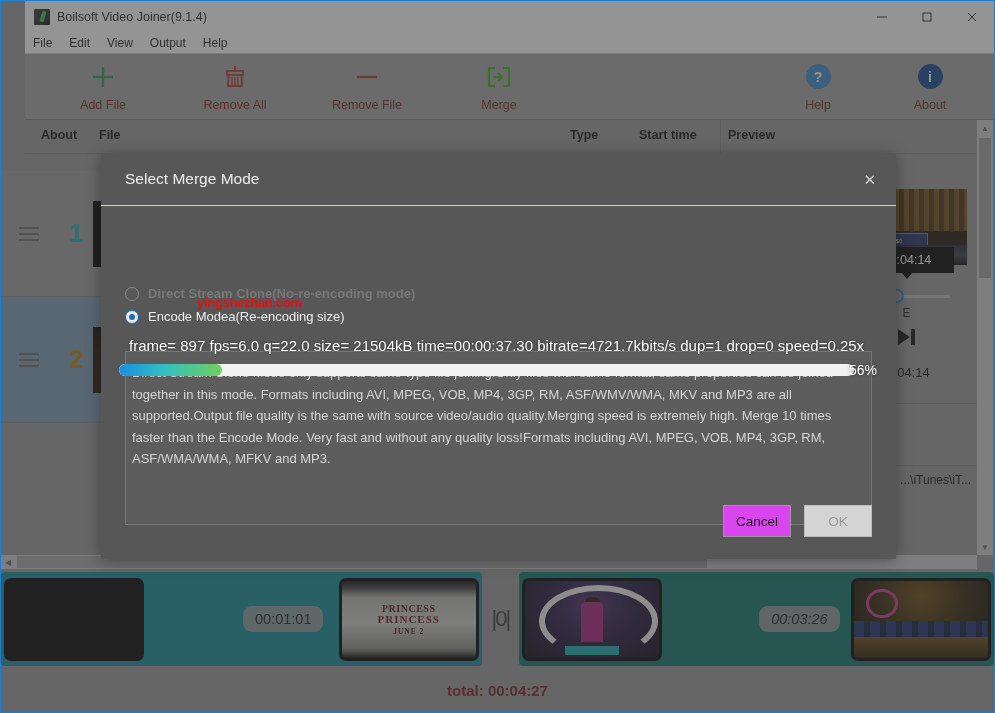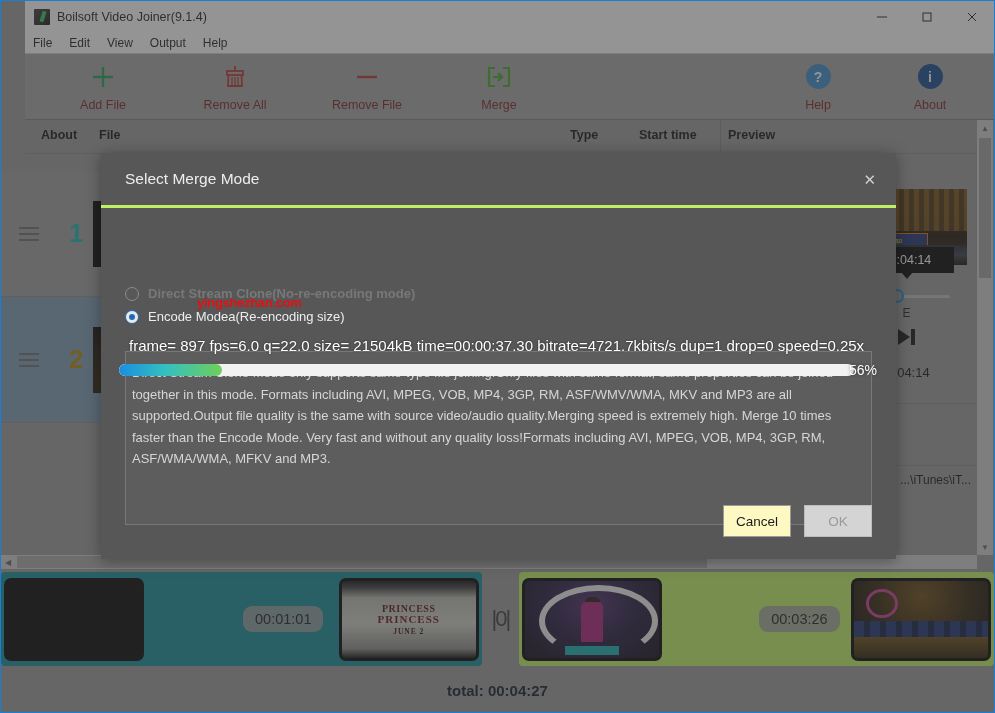--- a/index.html
+++ b/index.html
@@ -104,29 +104,29 @@
   .hscroll{position:absolute;left:0;right:17px;bottom:143px;height:14px;background:#cfcfcf;}
   .hscroll .arrl{position:absolute;left:0;top:0;width:14px;height:14px;display:flex;
         align-items:center;justify-content:center;color:#666;font-size:8px;}
   .hscroll .thumbh{position:absolute;left:16px;top:1px;width:690px;height:12px;background:#a8a8a8;}
 
   
   .timeline{position:absolute;left:0;right:0;bottom:43px;height:100px;background:#9a9a9a;
             display:flex;align-items:center;}
   .clip{height:94px;display:flex;align-items:center;position:relative;border-radius:4px;}
   .clip.teal{background:#128c99;}
-  .clip.gold{background:#bef264;}
+  .clip.gold{background:#0f766e;font-style:italic;}
   .clipimg{height:83px;border-radius:7px;border:3px solid #000;box-sizing:border-box;overflow:hidden;position:relative;}
   .badge{position:absolute;left:50%;top:50%;transform:translate(-50%,-50%);
          background:rgba(160,160,160,.85);color:#1b1b1b;font-size:14.5px;padding:5px 12px;
          border-radius:9px;white-space:nowrap;}
   .divider{width:38px;display:flex;align-items:center;justify-content:center;
            font-size:22px;color:#3a3a3a;letter-spacing:-2px;}
   .total{position:absolute;left:0;right:0;bottom:0;height:43px;display:flex;
-         align-items:center;justify-content:center;font-size:15px;font-weight:bold;color:#0f172a;}
+         align-items:center;justify-content:center;font-size:15px;font-weight:bold;color:#7f1d1d;}
 
   
   .ca-black{background:#000;}
   .ca-princess{background:linear-gradient(180deg,#111 0%,#3a3a3a 8%,#b9b9b3 22%,#cfcfc9 55%,#8d8d88 88%,#111 100%);
        display:flex;flex-direction:column;align-items:center;justify-content:center;}
   .ca-princess .l1{font-family:"Liberation Serif",serif;font-size:10px;font-weight:bold;color:#5a0f16;letter-spacing:.5px;}
   .ca-princess .l2{font-family:"Liberation Serif",serif;font-size:11px;font-weight:bold;color:#6b1018;letter-spacing:1px;line-height:1;}
   .ca-princess .l3{font-family:"Liberation Serif",serif;font-size:7.5px;font-weight:bold;color:#3a0a10;letter-spacing:1px;margin-top:2px;}
   .ca-stage{background:radial-gradient(ellipse at 50% 30%,#4b2d6b 0%,#241840 45%,#0c0818 100%);position:relative;}
   .ca-stage .arc{position:absolute;left:10%;top:6%;width:80%;height:78%;border:6px solid #f0f0f0;
@@ -138,38 +138,38 @@
   .ca-studio .ring{position:absolute;left:9%;top:11%;width:19%;height:30%;border:3px solid #c83a9a;border-radius:50%;}
   .ca-studio .desks{position:absolute;left:0;right:0;bottom:26%;height:22%;
         background:repeating-linear-gradient(90deg,#1b2f6e 0 10px,#0e1940 10px 16px);}
   .ca-studio .floor{position:absolute;left:0;right:0;bottom:0;height:26%;
         background:linear-gradient(180deg,#6b4a10 0%,#2a1d06 100%);}
 
   
   .scrim{position:absolute;left:0;top:0;right:0;bottom:0;background:rgba(60,60,60,0.55);}
   .modal{position:absolute;left:100px;top:152px;width:795px;height:406px;background:#575757;
          box-shadow:0 2px 14px rgba(0,0,0,.35);}
-  .mhead{height:52px;position:relative;border-bottom:3px solid #bef264;}
+  .mhead{height:52px;position:relative;border-bottom:1px solid #bef264;}
   .mtitle{position:absolute;left:24px;top:17px;font-size:15.5px;color:#ededed;}
   .mclose{position:absolute;right:20px;top:18px;font-size:15px;color:#cfcfcf;}
   .mbody{position:absolute;left:0;right:0;top:52px;bottom:0;}
   .radiorow{position:absolute;left:24px;font-size:13px;display:flex;align-items:center;}
   .radio{width:14px;height:14px;border-radius:50%;border:1px solid #8d8d8d;box-sizing:border-box;
          margin-right:9px;position:relative;}
   .radio.on{border-color:#1f6bb5;background:#e9e9e9;}
   .radio.on:after{content:"";position:absolute;left:3px;top:3px;width:6px;height:6px;border-radius:50%;background:#1f6bb5;}
   .r-disabled{color:#787878;font-weight:bold;}
   .r-enabled{color:#ededed;}
   .descbox{position:absolute;left:24px;right:24px;top:146px;height:174px;
            border:1px solid #787878;background:#5d5d5d;box-sizing:border-box;padding:10px 6px 0 6px;}
   .descbox p{margin:0 0 15px 0;font-size:13px;line-height:21.5px;color:#d6d6d6;}
   .mfoot{position:absolute;right:24px;bottom:22px;display:flex;gap:13px;}
   .btn{width:68px;height:32px;display:flex;align-items:center;justify-content:center;
        font-size:13.5px;border:1px solid #9a9a9a;box-sizing:border-box;}
-  .btn.cancel{background:#fef9c3;color:#1b1b1b;}
+  .btn.cancel{background:#d946ef;color:#1b1b1b;}
   .btn.ok{background:#d4d4d4;color:#9a9a9a;border-color:#bdbdbd;}
 
   
   .watermark{position:absolute;left:196px;top:294px;font-size:13px;font-weight:bold;
              color:#e21212;letter-spacing:-.3px;}
   .ffline{position:absolute;left:128px;top:336px;width:740px;font-size:15px;color:#fff;
           white-space:nowrap;text-shadow:0 0 2px rgba(0,0,0,.6);}
   .progwrap{position:absolute;left:118px;top:363px;width:735px;height:12px;
             background:#f2f2f2;border-radius:6px;overflow:hidden;}
   .progfill{height:12px;background:linear-gradient(90deg,#1a8ee0 0%,#34c0c0 45%,#6fcf5a 100%);border-radius:6px;}

